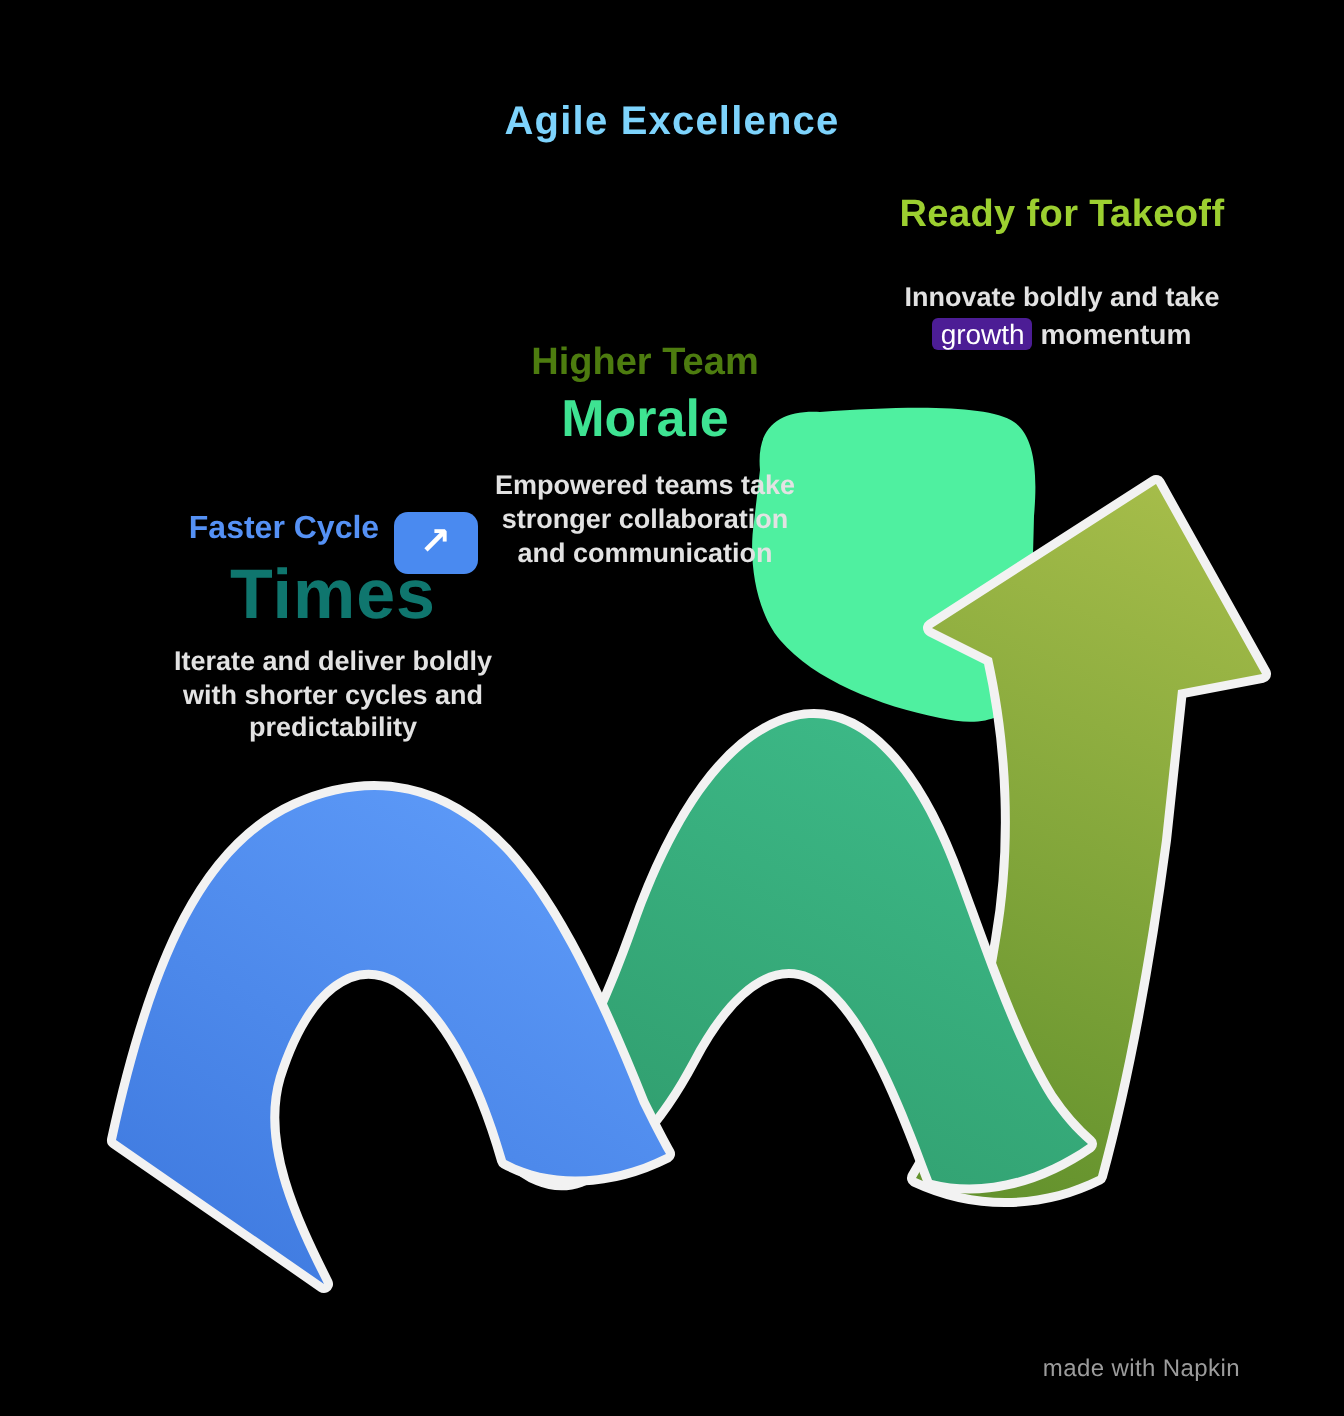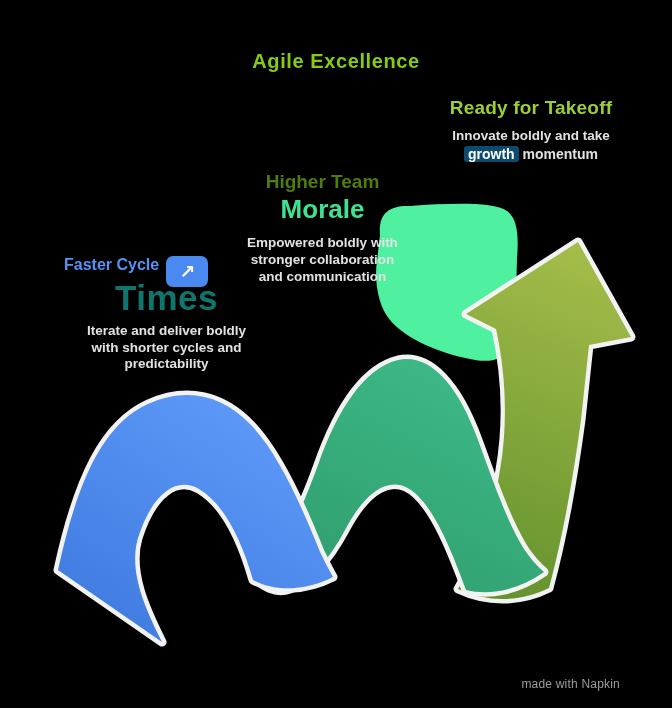--- a/index.html
+++ b/index.html
@@ -4,36 +4,36 @@
 <style>
   html,body{margin:0;padding:0;background:#000;}
   .stage{
     position:relative;width:672px;height:708px;background:#000;overflow:hidden;
     font-family:"Liberation Sans","DejaVu Sans",sans-serif;
   }
   .stage svg{position:absolute;left:0;top:0;}
   .abs{position:absolute;}
   .diagram-title{
     left:0;right:0;top:50px;text-align:center;
-    font-size:20px;font-weight:700;letter-spacing:.6px;color:#84cc16;
+    font-size:20px;font-weight:700;letter-spacing:.6px;color:#7dd3fc;
   }
   
   .block-right{left:436px;top:97px;width:190px;text-align:center;}
   .label-lime{font-size:19px;font-weight:900;color:#9ccf30;letter-spacing:.2px;}
-  .desc{margin-top:7px;font-size:13.5px;line-height:19px;font-weight:600;color:#e2e2e2;}
+  .desc{margin-top:20px;font-size:13.5px;line-height:19px;font-weight:600;color:#e2e2e2;}
   .desc-line3{font-size:14px;font-weight:700;}
-  .hl-mint{background:#0c4a6e;color:#fff;padding:0 4px;border-radius:3px;font-weight:700;}
+  .hl-mint{background:#4c1d95;color:#fff;padding:0 4px;border-radius:3px;font-weight:400;}
   
   .block-middle{left:235px;top:171px;width:175px;text-align:center;}
   .heading-mint-1{font-size:19px;font-weight:900;color:#4d7c0f;}
   .heading-mint-2{font-size:26px;font-weight:900;color:#3ee392;margin-top:1px;}
   .block-middle .desc{margin-top:9px;line-height:17px;}
   
   .block-left{left:64px;top:249px;width:205px;text-align:center;}
-  .label-row{display:flex;align-items:center;justify-content:flex-start;gap:7px;}
+  .label-row{display:flex;align-items:center;justify-content:center;gap:7px;}
   .label-blue{font-size:16px;font-weight:900;color:#5591f5;}
   .badge{
     display:inline-flex;align-items:center;justify-content:center;
     width:42px;height:31px;border-radius:7px;background:#4a8af0;
     color:#fff;font-size:19px;font-weight:900;transform:translateY(7px);
   }
   .keyword-blue{font-size:35px;line-height:36px;font-weight:900;color:#0f766e;margin-top:0px;letter-spacing:.5px;}
   .block-left .desc{margin-top:7px;line-height:16.5px;}
   
   .watermark{right:52px;bottom:17px;font-size:12px;color:#9c9c9c;letter-spacing:.2px;}
@@ -108,21 +108,21 @@
     <div class="desc">
       <div>Innovate boldly and take</div>
       <div class="desc-line3"><span class="hl-mint">growth</span><span> momentum</span></div>
     </div>
   </div>
 
   <div class="abs block-middle">
     <div class="heading-mint-1">Higher Team</div>
     <div class="heading-mint-2">Morale</div>
     <div class="desc">
-      <div>Empowered boldly with</div>
+      <div>Empowered teams take</div>
       <div>stronger collaboration</div>
       <div>and communication</div>
     </div>
   </div>
 
   <div class="abs block-left">
     <div class="label-row">
       <span class="label-blue">Faster Cycle</span>
       <span class="badge">↗</span>
     </div>

